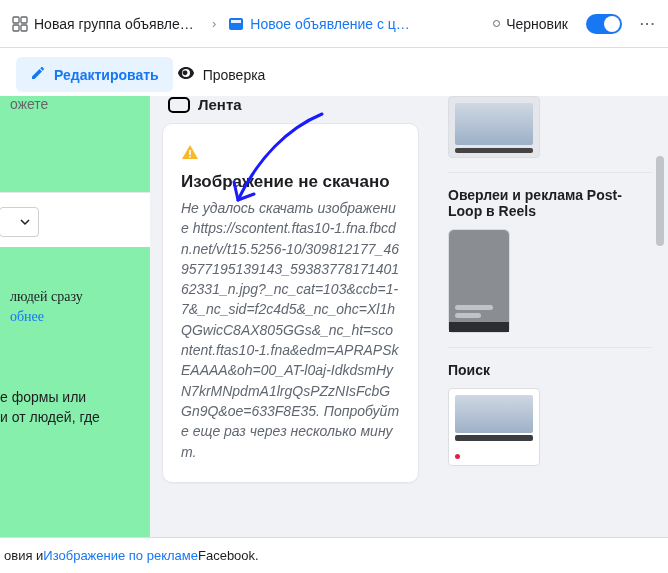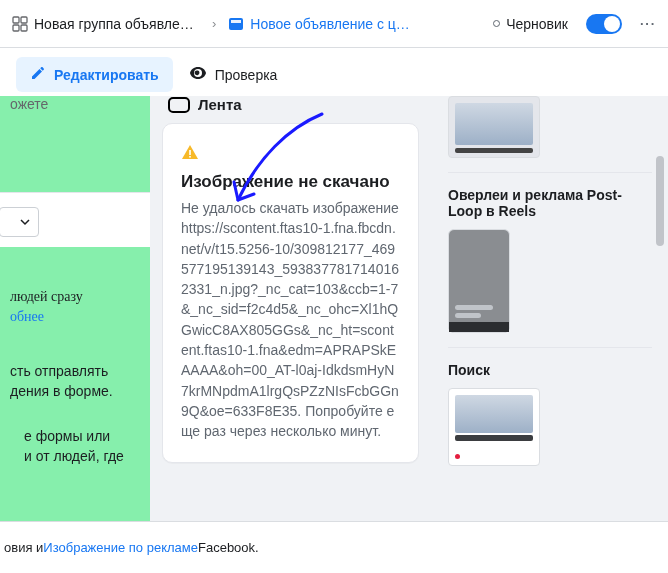--- a/index.html
+++ b/index.html
@@ -13,21 +13,21 @@
   .bc-text { overflow: hidden; text-overflow: ellipsis; color: #1c1e21; font-size: 14px; }
   .bc-active .bc-text { color: #1877f2; }
   .bc-chevron { color: #8a8d91; padding: 0 2px; }
   .status { display: flex; align-items: center; gap: 6px; margin-left: auto; font-size: 14px; color: #1c1e21; }
   .status-dot { width: 7px; height: 7px; border-radius: 50%; border: 1px solid #606770; background: #fff; }
   .toggle { width: 36px; height: 20px; background: #1877f2; border-radius: 20px; position: relative; margin-left: 14px; }
   .toggle::after { content: ""; position: absolute; right: 2px; top: 2px; width: 16px; height: 16px; background: #fff; border-radius: 50%; }
   .more { width: 28px; height: 28px; display: flex; align-items: center; justify-content: center; color: #606770; margin-left: 8px; font-weight: bold; letter-spacing: 1px; }
 
   
-  .tabs { display: flex; align-items: center; gap: 12px; padding: 8px 16px 8px 16px; border-bottom: 1px solid #e4e6eb; background:#fff; }
+  .tabs { display: flex; align-items: center; gap: 0; padding: 8px 16px 8px 16px; border-bottom: 1px solid #e4e6eb; background:#fff; }
   .edit-btn { display: flex; align-items: center; gap: 8px; background: #e7f3ff; color: #1877f2; font-weight: 600; font-size: 14px; padding: 8px 14px; border-radius: 6px; }
   .check-tab { display: flex; align-items: center; gap: 8px; color: #1c1e21; font-size: 14px; padding: 8px 4px; }
 
   
   .main { position: absolute; top: 96px; bottom: 36px; left: 0; right: 0; display: flex; background: #f0f2f5; }
   .col-left { width: 150px; flex: 0 0 150px; background: #86efac; position: relative; }
   .col-mid { flex: 1; padding: 0 12px 12px 12px; overflow: hidden; }
   .col-right { width: 220px; flex: 0 0 220px; padding: 0 16px 12px 0; overflow: hidden; margin-left: 17px; }
 
   .left-block { border: 1px solid #e4e6eb; border-radius: 8px; background:#fff; padding: 10px 10px; margin-bottom: 14px; color:#1c1e21; font-size:14px; line-height:1.35; }
@@ -35,39 +35,39 @@
   .left-link { color:#1877f2; cursor:pointer; }
   .chevron-pill { display:flex; align-items:center; justify-content:flex-end; width:40px; height:30px; border:1px solid #ccd0d5; border-radius:4px; padding:0 8px; margin-top:4px; }
 
   .feed-header { display:flex; align-items:center; gap:8px; padding: 0 4px 10px 6px; }
   .feed-icon { width:22px; height:16px; border:2px solid #000; border-radius:5px; }
   .feed-title { font-weight:700; font-size:15px; }
 
   .card { background:#fff; border:1px solid #e4e6eb; border-radius:10px; padding:20px 18px; box-shadow: 0 1px 1px rgba(0,0,0,0.03); position:relative; }
   .warn { width:18px; height:18px; margin-bottom:10px; }
   .err-title { font-weight:700; font-size:17px; margin-bottom:6px; }
-  .err-body { font-size:14px; color:#606770; line-height:1.45; word-break: break-all; }
+  .err-body { font-size:14px; color:#606770; line-height:1.45; word-break: break-all; font-style: italic; }
 
   
   .thumb { width:92px; height:62px; background:#e4e6eb; border-radius:4px; overflow:hidden; position:relative; margin-bottom:14px; border:1px solid #dadde1; }
   .thumb-inner { position:absolute; inset:6px 6px 12px 6px; background: linear-gradient(180deg,#cfd8e3,#9db0c7); border-radius:2px; }
   .thumb-bar { position:absolute; left:6px; right:6px; bottom:4px; height:5px; background:#444; border-radius:2px; }
   .r-section-title { font-weight:700; font-size:14px; margin: 6px 0 10px 0; }
   .reels-thumb { width:62px; height:104px; background:#8a8d91; border-radius:6px; position:relative; margin-bottom:8px; border:1px solid #dadde1; }
   .reels-thumb .bar1 { position:absolute; left:6px; bottom:22px; width:38px; height:5px; background:#c0c4c9; border-radius:3px; }
   .reels-thumb .bar2 { position:absolute; left:6px; bottom:14px; width:26px; height:5px; background:#c0c4c9; border-radius:3px; }
   .reels-thumb .cap { position:absolute; left:0; right:0; bottom:0; height:10px; background:#2b2d30; }
   .search-thumb { width:92px; height:78px; background:#fff; border:1px solid #dadde1; border-radius:4px; position:relative; }
   .search-thumb .pic { position:absolute; top:6px; left:6px; right:6px; height:38px; background:linear-gradient(180deg,#cfd8e3,#9db0c7); border-radius:2px; }
   .search-thumb .st-bar { position:absolute; top:46px; left:6px; right:6px; height:6px; background:#3b3d40; border-radius:2px; }
   .search-thumb .dot { position:absolute; bottom:6px; left:6px; width:5px; height:5px; background:#e41e3f; border-radius:50%; }
   .divider { height:1px; background:#e4e6eb; margin: 14px 0; }
 
   
-  .footer { position:absolute; left:0; right:0; bottom:0; height:52px; border-top:1px solid #dadde1; display:flex; align-items:center; padding:0 4px; font-size:13px; color:#1c1e21; background:#fff; }
+  .footer { position:absolute; left:0; right:0; bottom:0; height:36px; border-top:1px solid #dadde1; display:flex; align-items:center; padding:0 4px; font-size:13px; color:#1c1e21; background:#fff; }
   .footer a { color:#1877f2; text-decoration:none; }
 
   
   .anno { position:absolute; pointer-events:none; z-index:50; }
 
   .scroll-track { position:absolute; right:2px; top:96px; bottom:36px; width:12px; }
   .scroll-thumb { position:absolute; right:2px; top:60px; width:8px; height:90px; background:#c1c4c9; border-radius:4px; }
 </style>
 </head>
 <body>
@@ -141,28 +141,24 @@
 
     <div style="height:40px"></div>
 
     <div style="padding:0 10px; font-size:14px; line-height:1.4;font-family:Liberation Serif, serif;">
       <div>людей сразу</div>
       <span class="left-link">обнее</span>
     </div>
 
     <div style="height:36px"></div>
 
-    <div style="padding:0 10px; font-size:14px; line-height:1.4; color:#1c1e21;">
-      <div>сть отправлять</div>
-      <div>дения в форме.</div>
-    </div>
 
     <div style="height:26px"></div>
 
-    <div style="padding:0 24px; font-size:14px; line-height:1.4; color:#1c1e21;">
+    <div style="padding:0 0; font-size:14px; line-height:1.4; color:#1c1e21;">
       <div>е формы или</div>
       <div>и от людей, где</div>
     </div>
   </div>
 
   <div class="col-mid">
     <div class="feed-header">
       <div class="feed-icon"></div>
       <div class="feed-title">Лента</div>
     </div>

